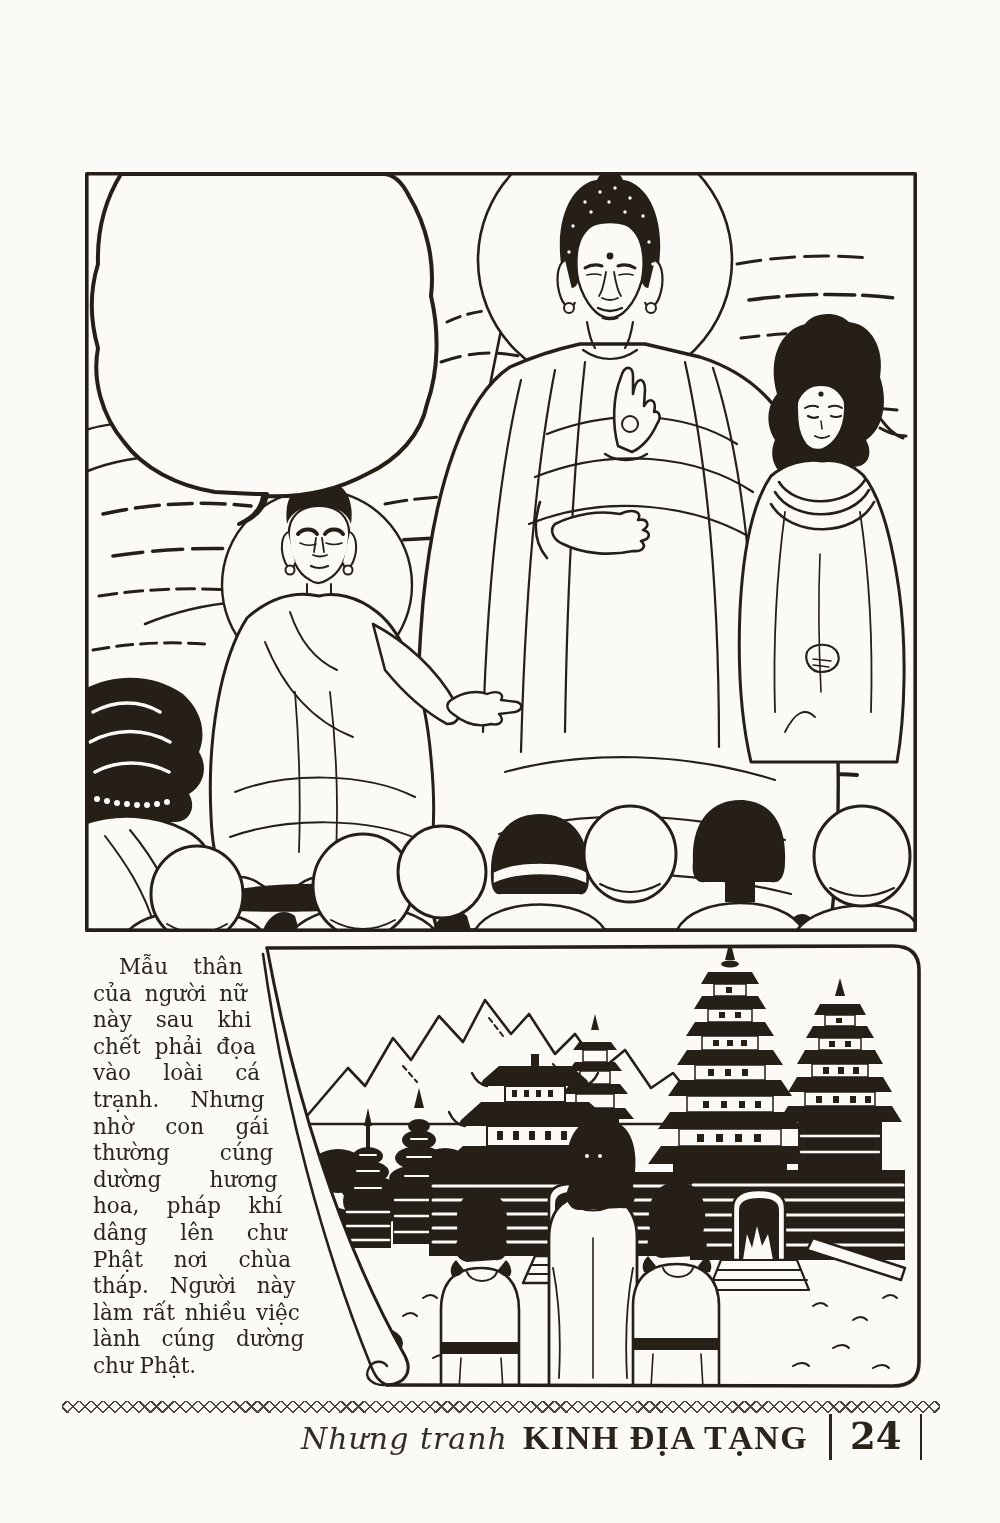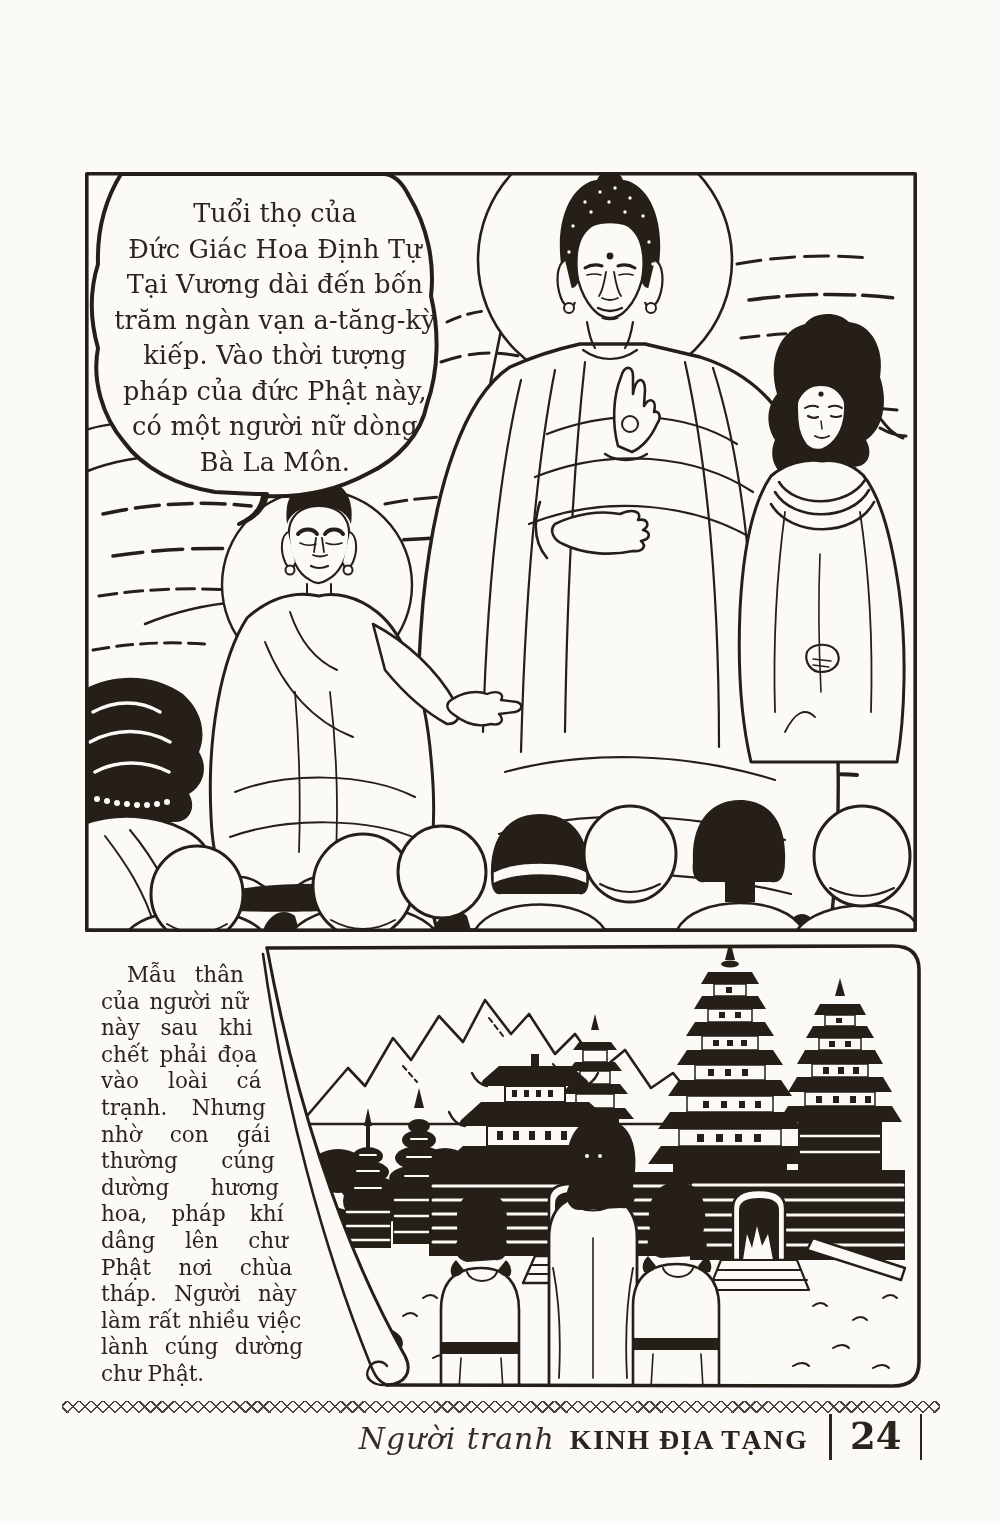--- a/index.html
+++ b/index.html
@@ -17,34 +17,34 @@
   .s-pap{ fill:none; stroke:var(--paper); stroke-linecap:round; }
   .fp-si{ fill:var(--paper); stroke:var(--ink); stroke-linejoin:round; }
 
   #bubble-text{ left:105px; top:196px; width:340px; text-align:center;
     font-size:25.5px; line-height:35.5px; white-space:pre-line; color:#2a241d;
     letter-spacing:.2px; }
 
   
   #narration{ left:90px; top:951px; width:224px; height:434px;
     font-size:21.5px; line-height:26.6px; text-align:justify; color:#2a241d; }
-  #narration p{ margin:11px; text-indent:26px; }
+  #narration p{ margin:3px; text-indent:26px; }
   #curl-gap{ float:right; width:72px; height:434px;
     shape-outside:polygon(0 0, 100% 0, 100% 100%); }
 
   
   #footer-border{ left:62px; top:1401px; width:878px; height:12px;
     background-image:
       repeating-linear-gradient(45deg, transparent 0 3.4px, #4a443c 3.4px 5px, transparent 5px 8.4px),
       repeating-linear-gradient(-45deg, transparent 0 3.4px, #4a443c 3.4px 5px, transparent 5px 8.4px);
   }
   #footer-line{ left:0; top:1414px; width:922px; text-align:right; white-space:nowrap; }
   #footer-series{ font-family:"DejaVu Serif", serif; font-style:italic; font-size:30px;
     color:#332d26; letter-spacing:1px; }
-  #footer-title{ font-family:"Liberation Serif", serif; font-weight:600; font-size:28px;
+  #footer-title{ font-family:"Liberation Serif", serif; font-weight:600; font-size:34px;
     letter-spacing:1.5px; color:#2a241d; margin-left:10px; }
   .v-bar{ display:inline-block; width:2.5px; height:46px; background:#2a241d;
     vertical-align:-11px; }
   .v-bar.b1{ margin:0 13px 0 16px; }
   .v-bar.b2{ margin:0 0 0 13px; }
   #footer-page{ font-family:"DejaVu Serif", serif; font-weight:bold; font-size:37px;
     color:#2a241d; }
 </style>
 </head>
 <body>
@@ -239,28 +239,20 @@
     <path class="f-ink" d="M 640,710 h 30 v 20 h -30 Z"></path>
     <path class="fp-si" stroke-width="2.6" d="M 712,758 C 735,726 820,726 831,752 L 831,758 Z"></path>
     <ellipse class="fp-si" stroke-width="3" cx="777" cy="684" rx="48" ry="50"></ellipse>
     <path class="s-ink" stroke-width="2" d="M 745,716 q 32,16 64,0"></path>
   </g>
 
   <path class="fp-si" stroke-width="4" d="M 36,2 C 20,28 12,58 13,92 C 5,118 5,148 13,176 C 7,208 17,244 39,270 C 58,296 92,314 130,320 L 150,321 C 162,322 172,322 182,322 C 180,336 170,346 154,352 C 168,346 176,337 178,324 C 216,326 252,318 282,302 C 314,287 336,262 342,232 C 354,198 354,158 346,124 C 350,90 342,54 324,24 C 316,8 308,2 298,2 Z"></path>
 
   <rect x="1.8" y="1.8" width="828.4" height="756.4" class="s-ink" stroke-width="3.6"></rect>
 </svg>
-  <div id="bubble-text" class="abs" style="left:20px; top:24px;">Tuổi thọ của
-Đức Giác Hoa Định Tự
-Tại Vương dài đến bốn
-trăm ngàn vạn a-tăng-kỳ
-kiếp. Vào thời tượng
-pháp của đức Phật này,
-có một người nữ dòng
-Bà La Môn.</div>
 </div>
 
 <div id="narration" class="abs">
   <div id="curl-gap"></div>
   <p>Mẫu thân của người nữ này sau khi chết phải đọa vào loài cá trạnh. Nhưng nhờ con gái thường cúng dường hương hoa, pháp khí dâng lên chư Phật nơi chùa tháp. Người này làm rất nhiều việc lành cúng dường chư Phật.</p>
 </div>
 
 <svg class="abs" style="left:253px; top:938px;" width="672" height="455" viewBox="0 0 672 455">
   <defs>
     <clipPath id="p2clip">
@@ -470,18 +462,18 @@
     <path class="s-ink" stroke-width="3" d="M 14,10 C 40,150 85,300 152,418 C 160,434 152,446 134,447"></path>
     <path class="s-ink" stroke-width="2.6" d="M 10,16 C 30,160 70,310 118,428 C 122,438 126,444 134,447"></path>
     <path class="s-ink" stroke-width="2.4" d="M 134,447 C 120,448 110,440 116,430 C 120,422 130,422 134,428"></path>
   </g>
 
   <path class="s-ink" stroke-width="3.6" d="M 14,10 L 640,8 Q 666,8 666,32 L 666,424 Q 666,448 640,448 L 134,447"></path>
 </svg>
 
 <div id="footer-border" class="abs"></div>
 <div id="footer-line" class="abs">
-  <span id="footer-series">Người tranh</span>
+  <span id="footer-series">Nhưng tranh</span>
   <span id="footer-title">KINH ĐỊA TẠNG</span>
   <span class="v-bar b1"></span>
   <span id="footer-page">24</span>
   <span class="v-bar b2"></span>
 </div>
 
 </body></html>

